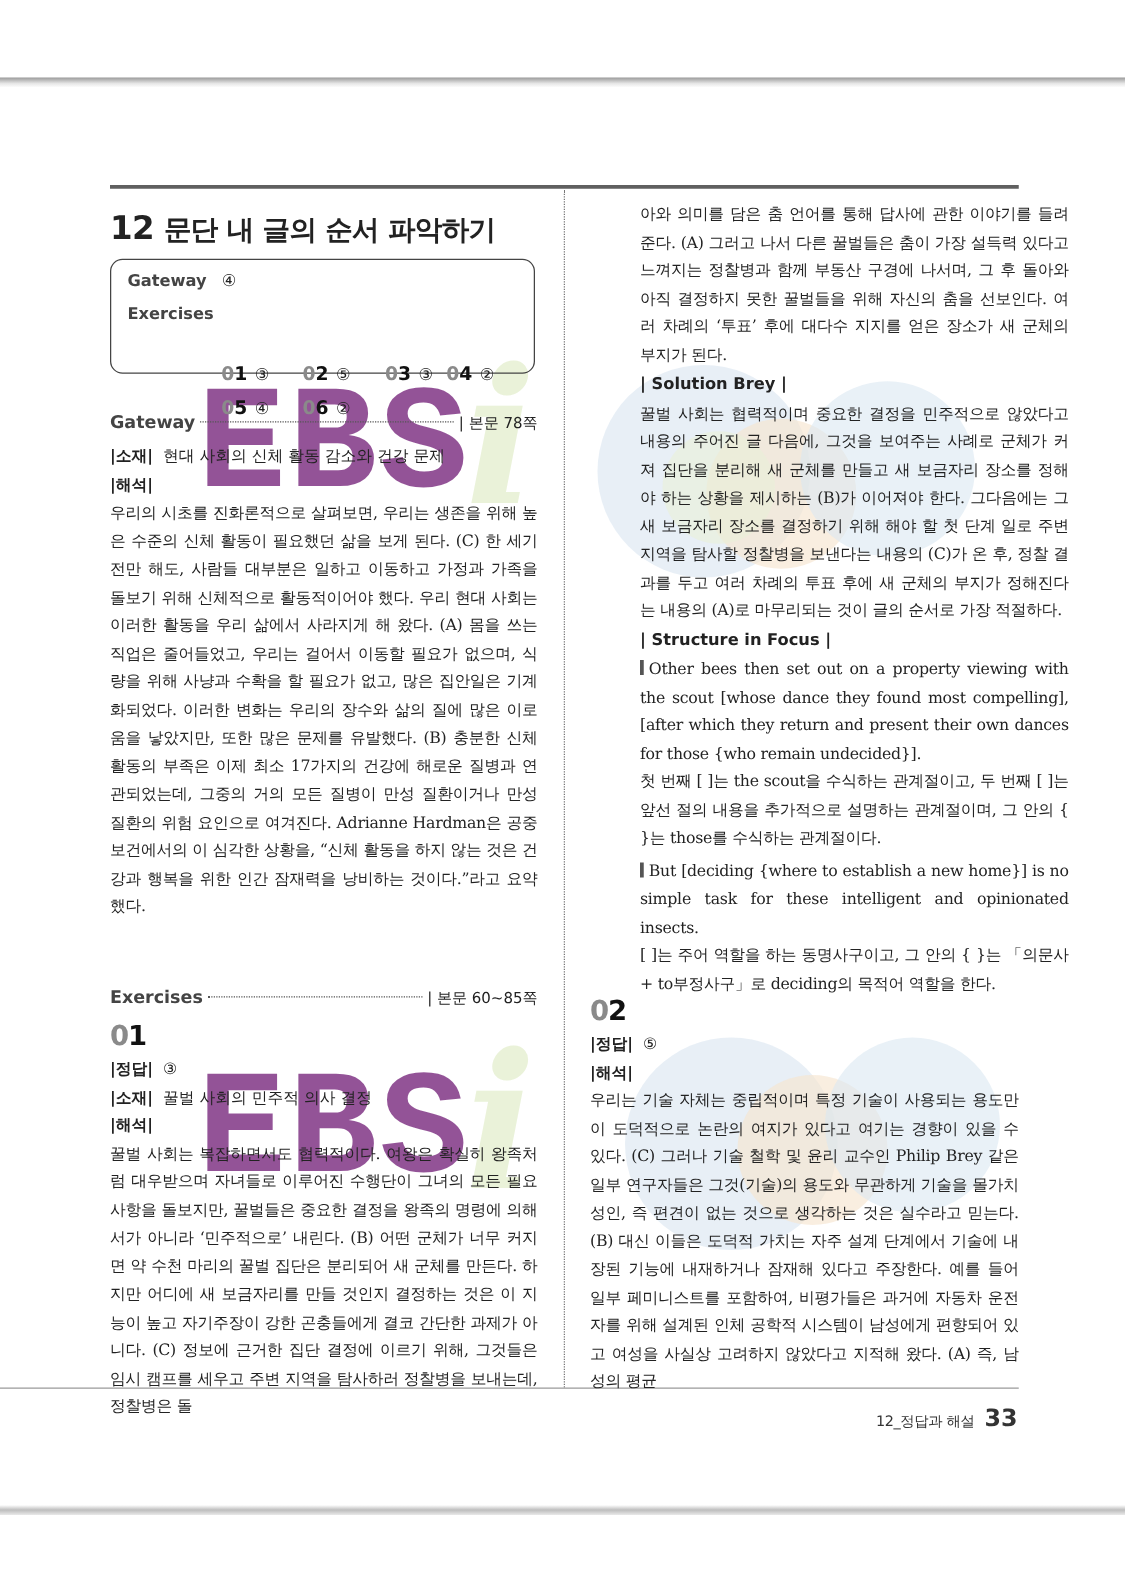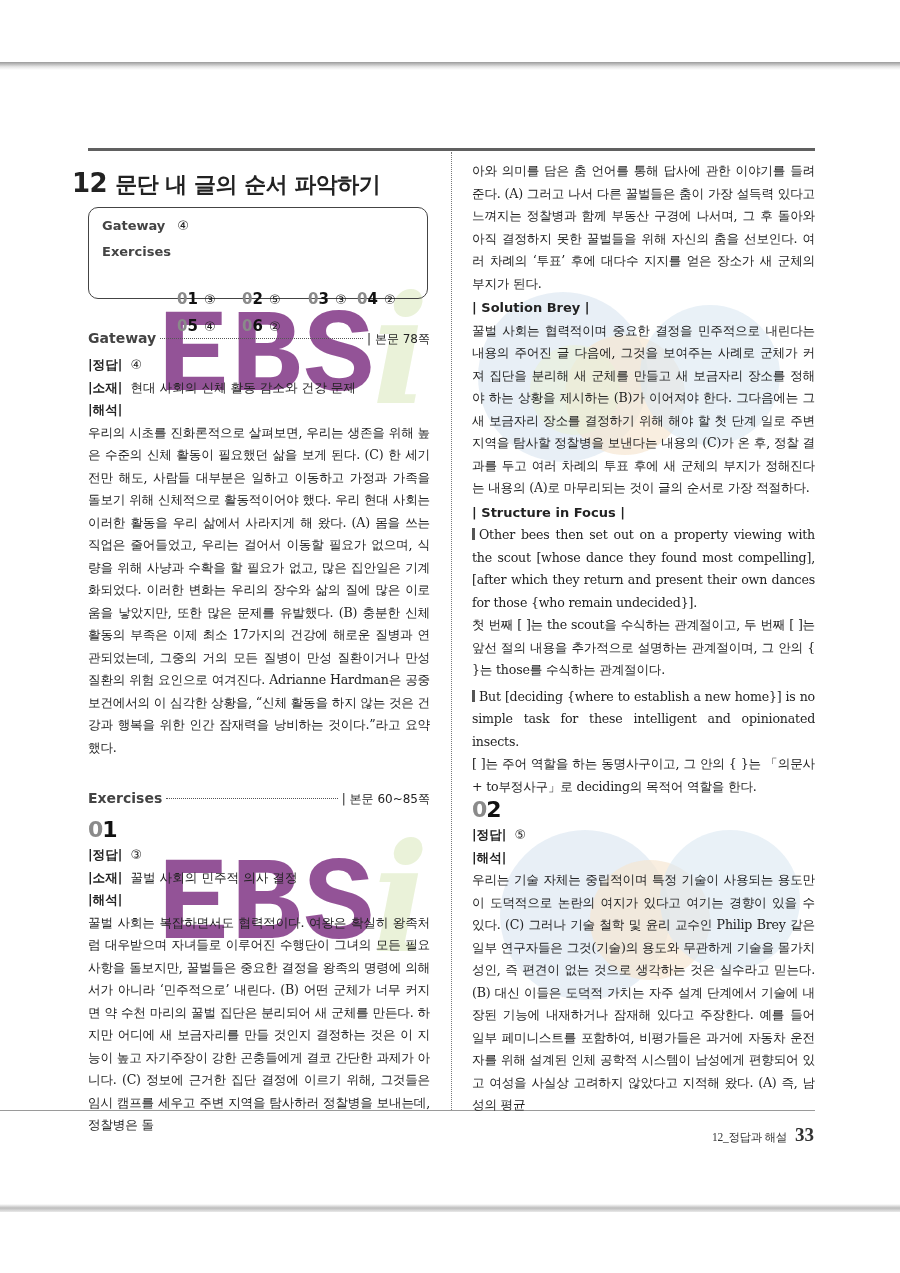--- a/index.html
+++ b/index.html
@@ -18,21 +18,21 @@
             letter-spacing:2px; opacity:.75; }
   .wm-i { font-family:"DejaVu Serif",serif; font-style:italic; font-weight:bold; color:#e5efd0; font-size:150px; opacity:.8; }
   .wm-circle { border-radius:50%; }
 
   .col { position:absolute; z-index:1; font-size:12.6px; line-height:22.5px; }
   .left { left:88px; width:342px; }
   .right { left:472px; width:343px; }
   .serif { font-family:"DejaVu Serif","Liberation Serif",serif; }
   .para { text-align:justify; letter-spacing:-0.2px; }
 
-  .chapter-title { position:absolute; left:72px; top:168px; font-size:22px; font-weight:bold; letter-spacing:-0.5px; }
+  .chapter-title { position:absolute; left:88px; top:168px; font-size:22px; font-weight:bold; letter-spacing:-0.5px; }
   .chapter-title .num { font-size:26px; font-weight:900; margin-right:8px; }
   .answer-box { position:absolute; left:88px; top:207px; width:340px; height:92px; border:1.3px solid #444;
          border-radius:10px; box-sizing:border-box; font-size:13px; font-weight:bold; }
   .ab-row { position:absolute; display:flex; align-items:center; }
   .ab-label { color:#444; font-weight:bold; }
   .ab-item { position:absolute; white-space:nowrap;margin-top:48px; }
   .ab-num-light { color:#8a8a8a; font-weight:900; font-size:15px; }
   .ab-num-dark { color:#111; font-weight:900; font-size:15px; margin-right:6px; }
   .circ { font-weight:normal; font-size:13px; }
 
@@ -42,21 +42,21 @@
   .sec-page { font-size:12px; color:#222; }
   .sec-page::before { content:"| "; }
 
   .label-line { font-weight:normal; }
   .label-line b { font-weight:bold; }
   .ex-num { font-size:22px; font-weight:900; letter-spacing:-1px; line-height:28px; }
   .ex-num .lt { color:#8a8a8a; }
   .ex-num .dk { color:#111; }
   .guide-head { font-weight:bold; font-size:13px; }
   .bar-mark { display:inline-block; width:3px; height:12px; background:#555; margin-right:4px; vertical-align:-1px; }
-  .footer { position:absolute; right:86px; top:1124px; display:flex; align-items:baseline; z-index:1;font-family:Liberation Serif, serif; }
+  .footer { position:absolute; right:86px; top:1124px; display:flex; align-items:baseline; z-index:1; }
   .footer-text { font-size:11.5px; color:#333; margin-right:8px; letter-spacing:-0.3px; }
   .footer-page { font-size:19px; font-weight:bold; color:#333;text-align:right; }
 </style>
 </head>
 <body>
 
 <div class="shadow-top"></div>
 <div class="shadow-bot"></div>
 <div class="top-rule"></div>
 <div class="col-divider"></div>
@@ -94,44 +94,43 @@
   <div class="ab-item" style="left:153px; top:61px;"><span class="ab-num-light">0</span><span class="ab-num-dark">6</span><span class="circ">②</span></div>
 </div>
 
 <div class="sec-head" style="left:88px; top:330px; width:342px;">
   <span class="sec-title">Gateway</span>
   <span class="sec-dots"></span>
   <span class="sec-page">본문 78쪽</span>
 </div>
 
 <div class="col left" style="top:354px;">
-  <div class="label-line"><b>|<span>정답</span>|</b>&nbsp;&nbsp;<span>④</span></div>
   <div class="label-line"><b>|<span>소재</span>|</b>&nbsp;&nbsp;<span>현대 사회의 신체 활동 감소와 건강 문제</span></div>
   <div class="label-line"><b>|<span>해석</span>|</b></div>
   <div class="para serif">우리의 시초를 진화론적으로 살펴보면, 우리는 생존을 위해 높은 수준의 신체 활동이 필요했던 삶을 보게 된다. (C) 한 세기 전만 해도, 사람들 대부분은 일하고 이동하고 가정과 가족을 돌보기 위해 신체적으로 활동적이어야 했다. 우리 현대 사회는 이러한 활동을 우리 삶에서 사라지게 해 왔다. (A) 몸을 쓰는 직업은 줄어들었고, 우리는 걸어서 이동할 필요가 없으며, 식량을 위해 사냥과 수확을 할 필요가 없고, 많은 집안일은 기계화되었다. 이러한 변화는 우리의 장수와 삶의 질에 많은 이로움을 낳았지만, 또한 많은 문제를 유발했다. (B) 충분한 신체 활동의 부족은 이제 최소 17가지의 건강에 해로운 질병과 연관되었는데, 그중의 거의 모든 질병이 만성 질환이거나 만성 질환의 위험 요인으로 여겨진다. Adrianne Hardman은 공중 보건에서의 이 심각한 상황을, “신체 활동을 하지 않는 것은 건강과 행복을 위한 인간 잠재력을 낭비하는 것이다.”라고 요약했다.</div>
 </div>
 
 <div class="sec-head" style="left:88px; top:790px; width:342px;">
   <span class="sec-title">Exercises</span>
   <span class="sec-dots"></span>
   <span class="sec-page">본문 60~85쪽</span>
 </div>
 
 <div class="col left" style="top:816px;">
   <div class="ex-num"><span class="lt">0</span><span class="dk">1</span></div>
   <div class="label-line"><b>|<span>정답</span>|</b>&nbsp;&nbsp;<span>③</span></div>
   <div class="label-line"><b>|<span>소재</span>|</b>&nbsp;&nbsp;<span>꿀벌 사회의 민주적 의사 결정</span></div>
   <div class="label-line"><b>|<span>해석</span>|</b></div>
   <div class="para serif">꿀벌 사회는 복잡하면서도 협력적이다. 여왕은 확실히 왕족처럼 대우받으며 자녀들로 이루어진 수행단이 그녀의 모든 필요 사항을 돌보지만, 꿀벌들은 중요한 결정을 왕족의 명령에 의해서가 아니라 ‘민주적으로’ 내린다. (B) 어떤 군체가 너무 커지면 약 수천 마리의 꿀벌 집단은 분리되어 새 군체를 만든다. 하지만 어디에 새 보금자리를 만들 것인지 결정하는 것은 이 지능이 높고 자기주장이 강한 곤충들에게 결코 간단한 과제가 아니다. (C) 정보에 근거한 집단 결정에 이르기 위해, 그것들은 임시 캠프를 세우고 주변 지역을 탐사하러 정찰병을 보내는데, 정찰병은 돌</div>
 </div>
 
-<div class="col right" style="top:160px;">
+<div class="col right" style="top:160px;margin-left:40px;">
   <div class="para serif">아와 의미를 담은 춤 언어를 통해 답사에 관한 이야기를 들려준다. (A) 그러고 나서 다른 꿀벌들은 춤이 가장 설득력 있다고 느껴지는 정찰병과 함께 부동산 구경에 나서며, 그 후 돌아와 아직 결정하지 못한 꿀벌들을 위해 자신의 춤을 선보인다. 여러 차례의 ‘투표’ 후에 대다수 지지를 얻은 장소가 새 군체의 부지가 된다.</div>
   <div class="guide-head" style="margin-top:2px;">| <span>Solution Brey</span> |</div>
-  <div class="para serif">꿀벌 사회는 협력적이며 중요한 결정을 민주적으로 내린다는 내용의 주어진 글 다음에, 그것을 보여주는 사례로 군체가 커져 집단을 분리해 새 군체를 만들고 새 보금자리 장소를 정해야 하는 상황을 제시하는 (B)가 이어져야 한다. 그다음에는 그 새 보금자리 장소를 결정하기 위해 해야 할 첫 단계 일로 주변 지역을 탐사할 정찰병을 보낸다는 내용의 (C)가 온 후, 정찰 결과를 두고 여러 차례의 투표 후에 새 군체의 부지가 정해진다는 내용의 (A)로 마무리되는 것이 글의 순서로 가장 적절하다.</div>
+  <div class="para serif">꿀벌 사회는 협력적이며 중요한 결정을 민주적으로 않았다고 내용의 주어진 글 다음에, 그것을 보여주는 사례로 군체가 커져 집단을 분리해 새 군체를 만들고 새 보금자리 장소를 정해야 하는 상황을 제시하는 (B)가 이어져야 한다. 그다음에는 그 새 보금자리 장소를 결정하기 위해 해야 할 첫 단계 일로 주변 지역을 탐사할 정찰병을 보낸다는 내용의 (C)가 온 후, 정찰 결과를 두고 여러 차례의 투표 후에 새 군체의 부지가 정해진다는 내용의 (A)로 마무리되는 것이 글의 순서로 가장 적절하다.</div>
   <div class="guide-head" style="margin-top:2px;">| <span>Structure in Focus</span> |</div>
   <div class="para serif">
     <div><span class="bar-mark"></span><span>Other bees then set out on a property viewing with the scout [whose dance they found most compelling], [after which they return and present their own dances for those {who remain undecided}].</span></div>
     <div>첫 번째 [   ]는 the scout을 수식하는 관계절이고, 두 번째 [   ]는 앞선 절의 내용을 추가적으로 설명하는 관계절이며, 그 안의 {   }는 those를 수식하는 관계절이다.</div>
   </div>
   <div class="para serif" style="margin-top:4px;">
     <div><span class="bar-mark"></span><span>But [deciding {where to establish a new home}] is no simple task for these intelligent and opinionated insects.</span></div>
     <div>[   ]는 주어 역할을 하는 동명사구이고, 그 안의 {   }는 「의문사 + to부정사구」로 deciding의 목적어 역할을 한다.</div>
   </div>
 </div>

